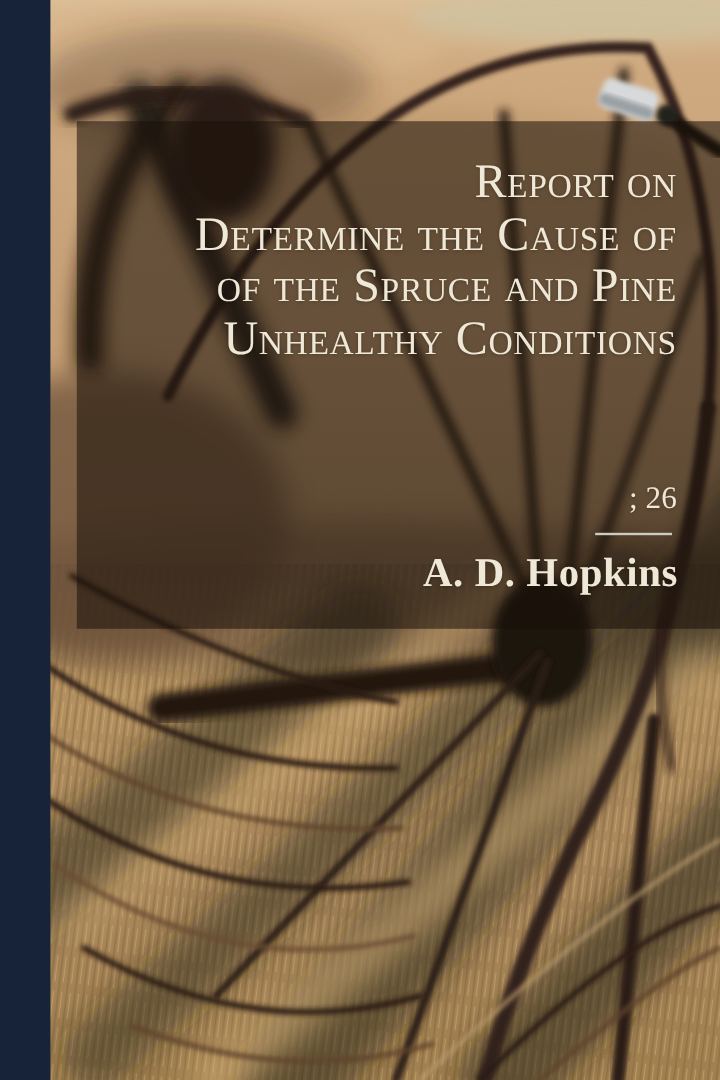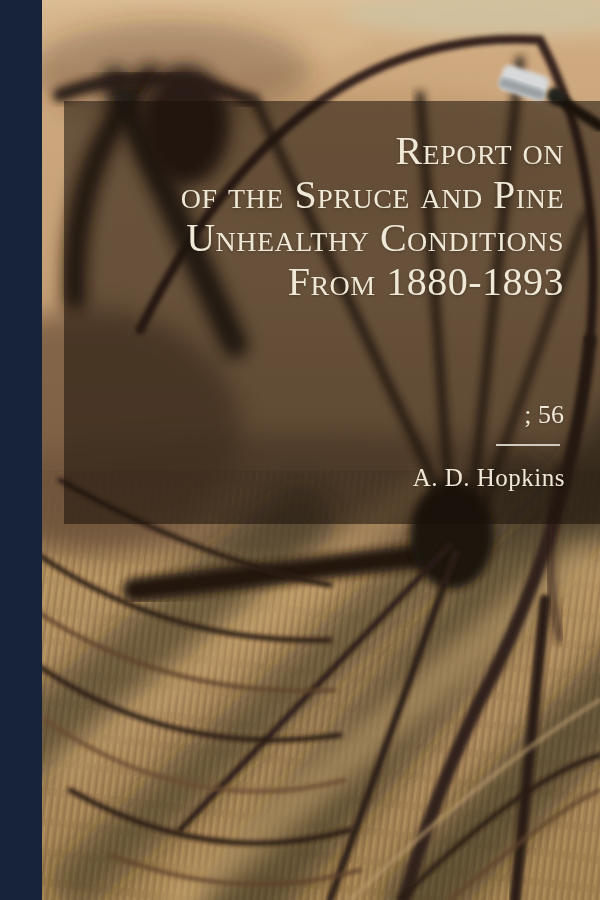--- a/index.html
+++ b/index.html
@@ -38,25 +38,26 @@
     white-space:nowrap;
     text-shadow:0 1px 3px rgba(0,0,0,0.25);
   }
   .divider{
     position:absolute;top:343px;right:52px;
     width:64px;height:2px;
     background:var(--divider,#CFCBC0);
   }
   .author{
     position:absolute;top:364px;right:47px;
-    font-size:25px;line-height:26px;
+    font-size:34px;line-height:26px;
     color:var(--ink,#EFE8D6);
     white-space:nowrap;
     letter-spacing:0.5px;
     text-shadow:0 1px 3px rgba(0,0,0,0.25);
+    font-weight:bold;
   }
 </style>
 </head>
 <body>
 
 <div class="cover">
 
   <svg class="photo" width="600" height="900" viewBox="0 0 600 900" aria-hidden="true">
     <defs>
       <linearGradient id="field" x1="0" y1="0" x2="0" y2="1">
@@ -162,22 +163,22 @@
       <path d="M450 900 Q 555 810 600 790" stroke="#5f432c" stroke-width="4" filter="url(#b2)"></path>
       <path d="M560 470 Q 540 560 560 640" stroke="#2f1e16" stroke-width="6" filter="url(#b4)"></path>
     </g>
   </svg>
 
   <div class="spine"></div>
 
   <div class="panel">
     <div class="title" id="title-lines">
         <div>Report on</div>
+        <div>Determine the Cause of</div>
         <div>of the Spruce and Pine</div>
         <div>Unhealthy Conditions</div>
-        <div>From 1880-1893</div>
       </div>
-    <div class="series">; 56</div>
+    <div class="series">; 26</div>
     <div class="divider"></div>
     <div class="author">A. D. Hopkins</div>
   </div>
 
 </div>
 
 </body></html>

